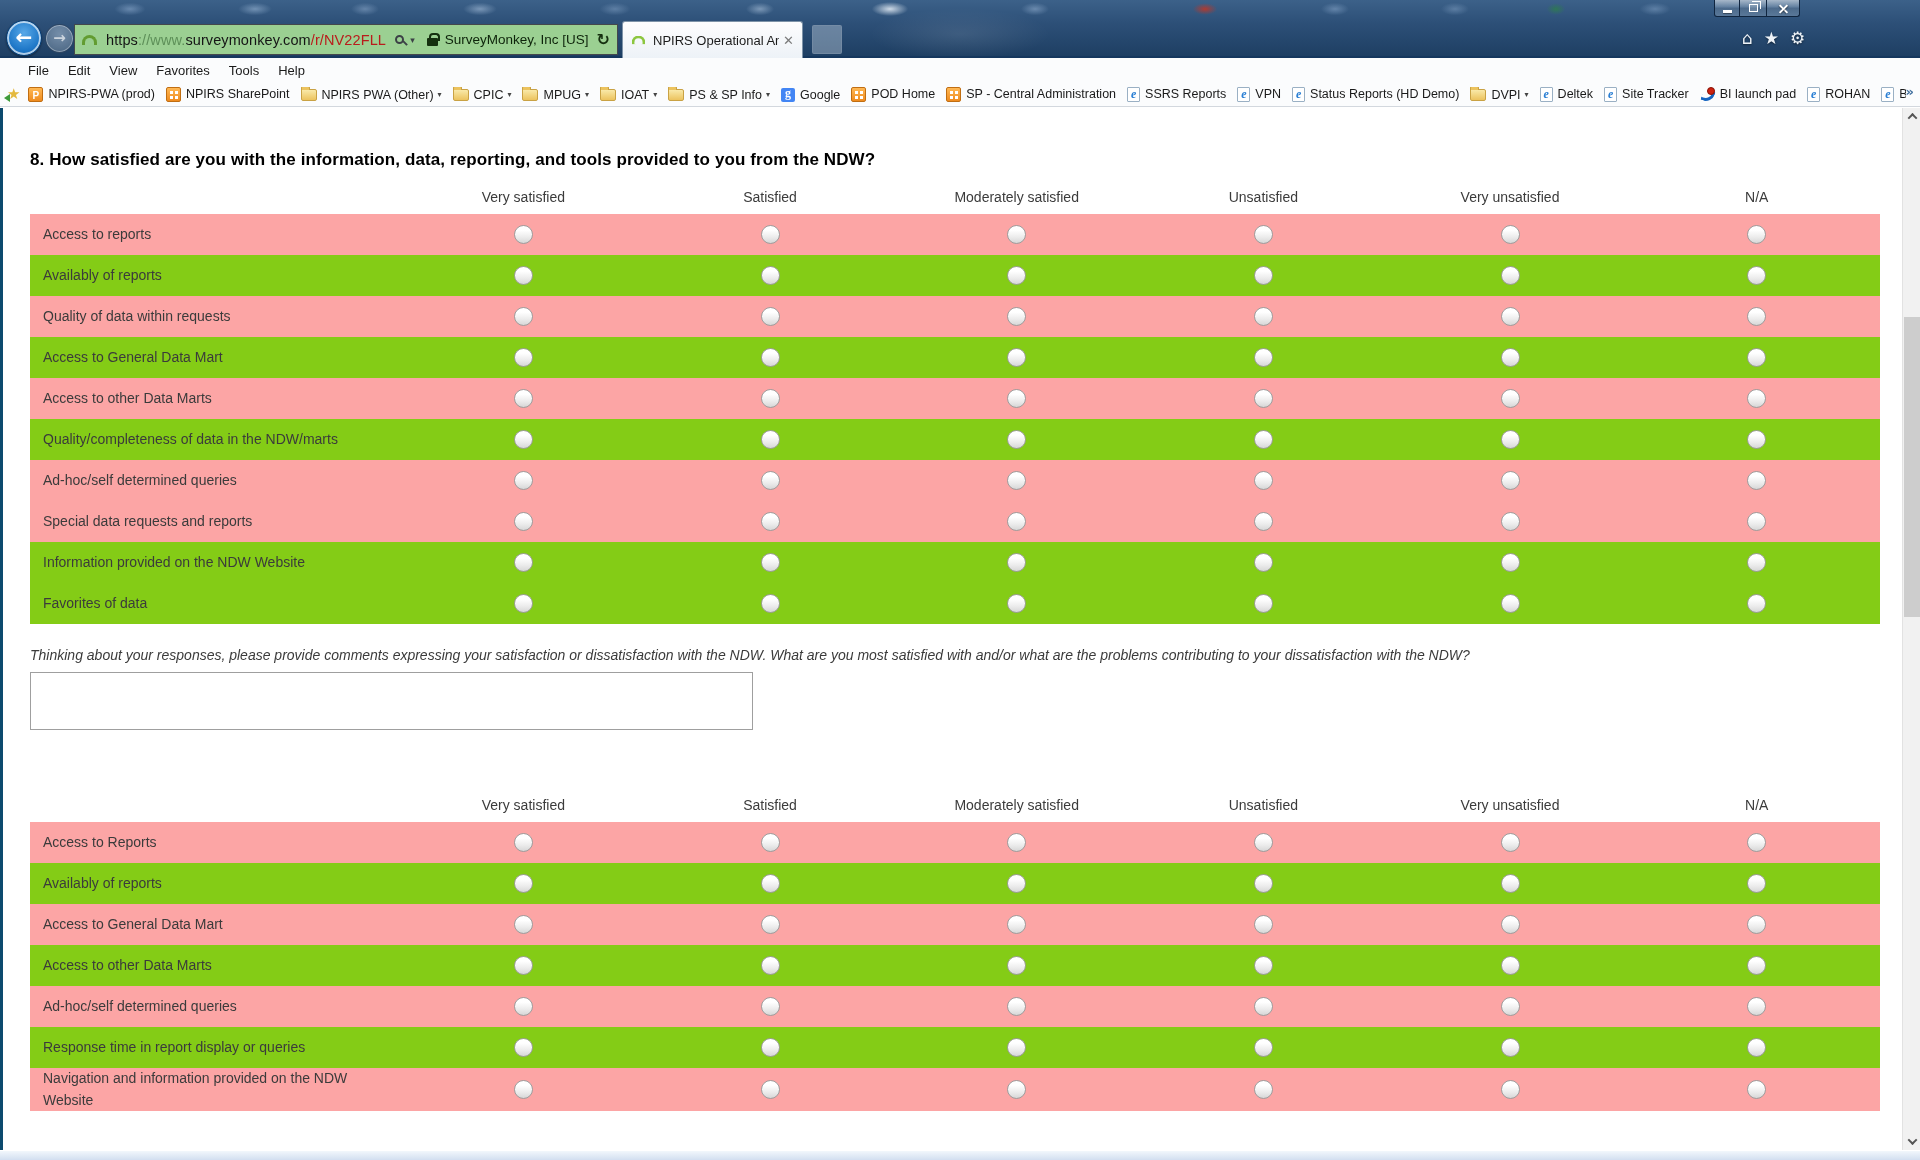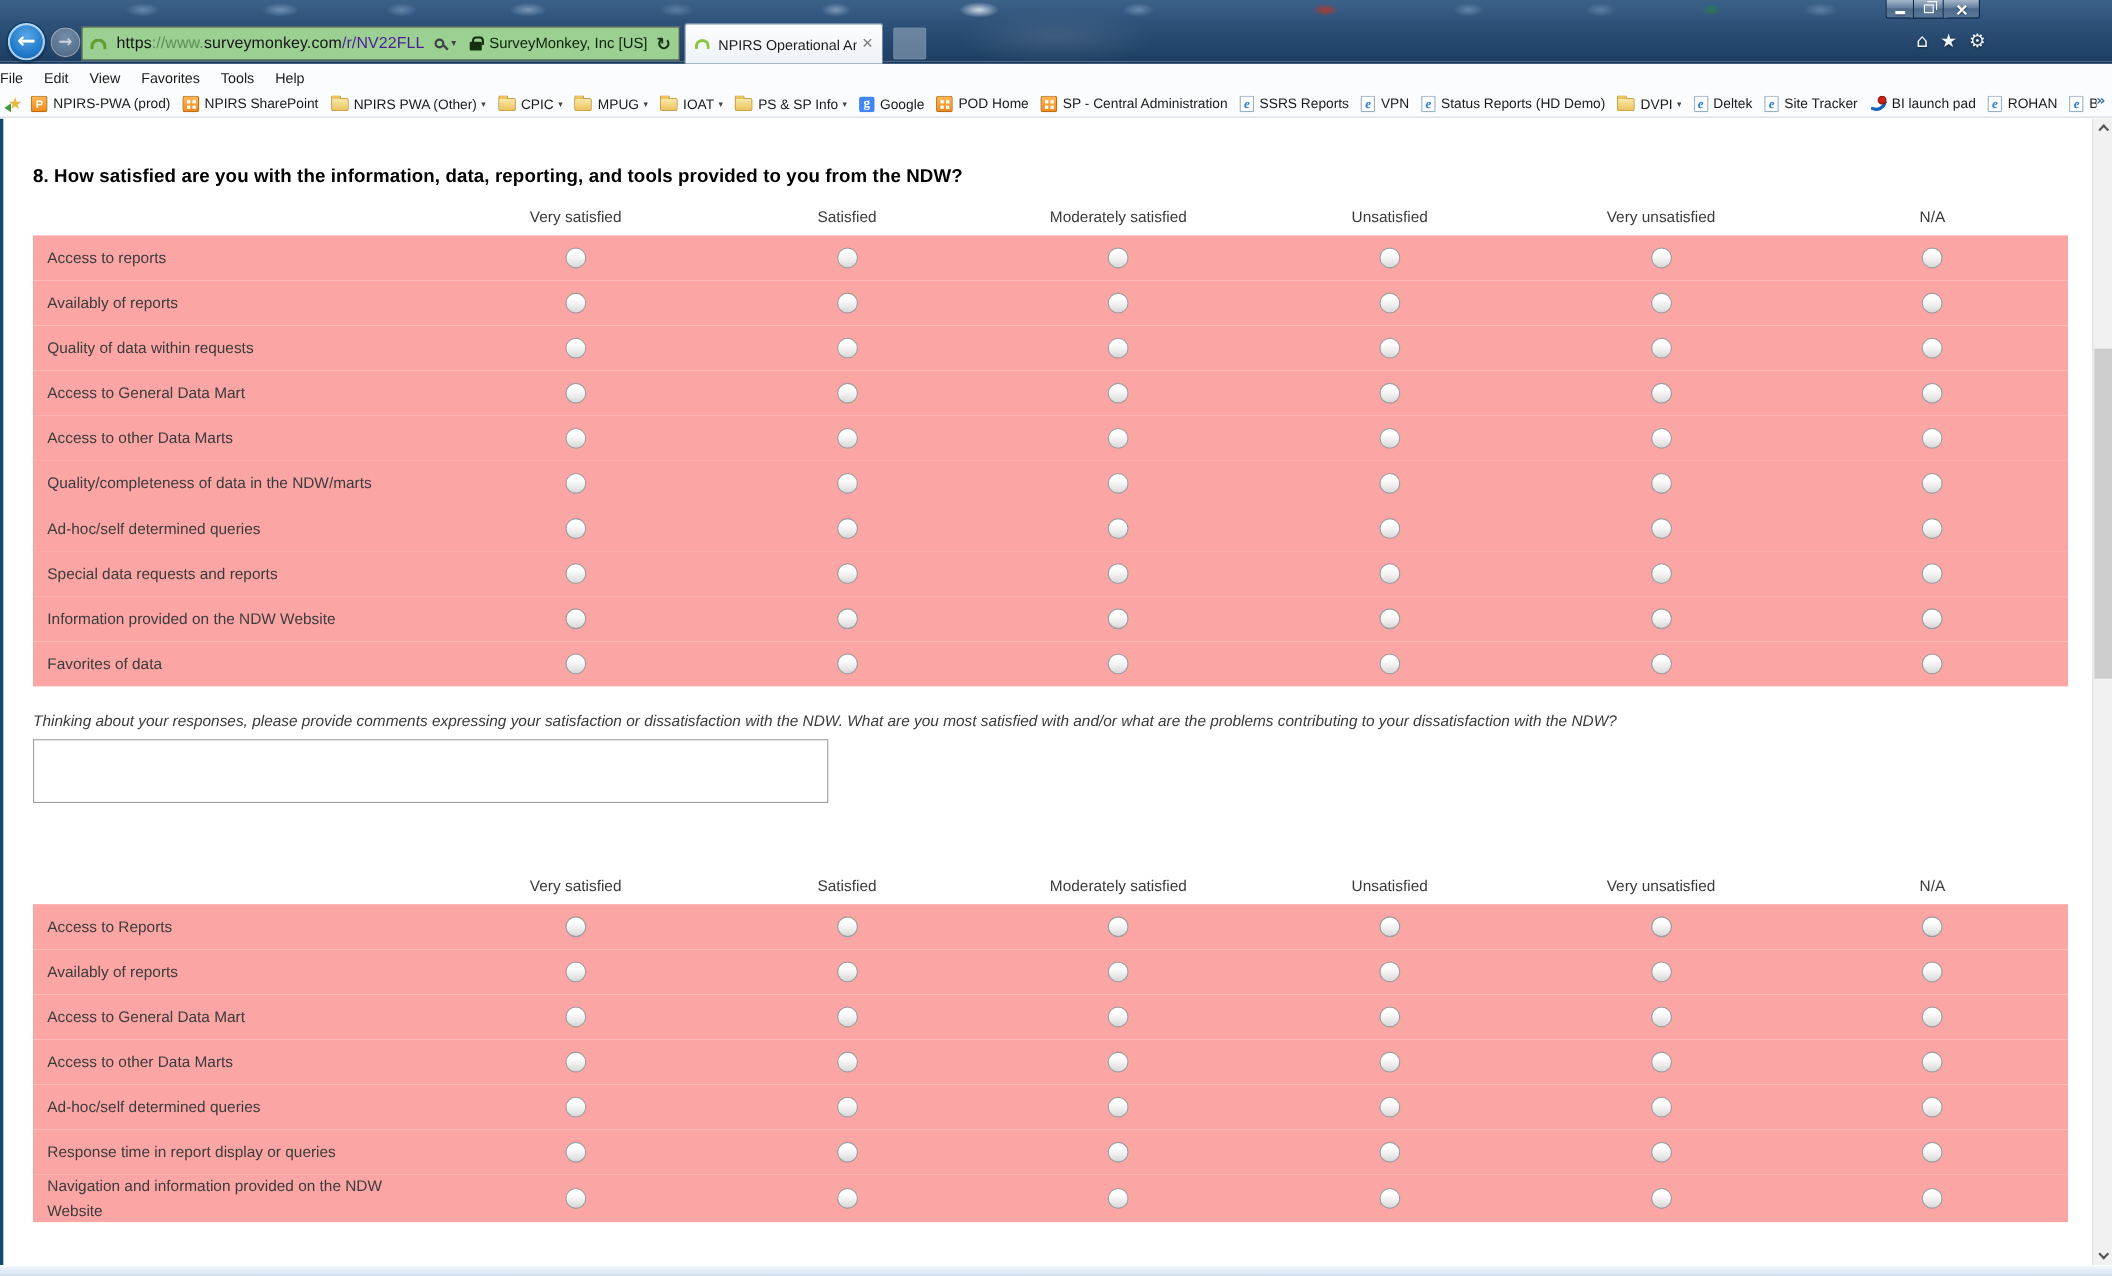--- a/index.html
+++ b/index.html
@@ -54,21 +54,21 @@
     background:radial-gradient(circle at 50% 35%, rgba(180,198,215,.55), rgba(110,132,155,.5));
     border:1px solid rgba(20,45,75,.65); box-shadow:inset 0 0 0 1px rgba(255,255,255,.35);
     color:rgba(255,255,255,.65); font:bold 15px/27px "DejaVu Sans",sans-serif; text-align:center; }
 
   .addr-bar { position:absolute; left:74px; top:24px; width:544px; height:31px;
     background:#9bd092; border:1px solid #44484c; display:flex; align-items:center; padding:0 7px; }
   .sm-arch { width:15px; height:10px; border:3px solid #629c31; border-bottom:none; border-radius:8px 8px 0 0; flex:none; }
   .url-text { margin-left:9px; font-size:14.5px; white-space:nowrap; letter-spacing:.1px; }
   .u-dark { color:#151515; }
   .u-dim  { color:#5d8f58; }
-  .u-lite { color:#4c1d95; }
+  .u-lite { color:#b91c1c; }
   .addr-spacer { flex:1; }
   .search-glass { position:relative; width:9px; height:9px; border:2px solid #3c4146; border-radius:50%; flex:none; }
   .search-glass::after { content:""; position:absolute; right:-4px; bottom:-4px; width:2px; height:6px;
     background:#3c4146; transform:rotate(-45deg); }
   .search-caret { color:#3c4146; font-size:9px; margin:0 12px 0 6px; }
   .lock { position:relative; width:11px; height:8px; background:#15300f; border-radius:1px; margin-top:4px; flex:none; }
   .lock::before { content:""; position:absolute; top:-5px; left:2px; width:7px; height:6px;
     border:2px solid #15300f; border-bottom:none; border-radius:4px 4px 0 0; }
   .cert-name { margin:0 8px 0 7px; font-size:13.5px; color:#0d230a; white-space:nowrap; }
   .refresh { color:#15300f; font:bold 16px/16px "DejaVu Sans",sans-serif; }
@@ -80,21 +80,21 @@
   .tab .sm-arch { border-color:#8cc63f; transform:scale(.9); }
   .tab-title { flex:1; margin-left:7px; font-size:13px; color:#1c1c1c; white-space:nowrap; overflow:hidden; }
   .tab-close { color:#7a7a7a; font:13px/13px "DejaVu Sans",sans-serif; margin-left:4px; }
   .newtab { position:absolute; left:812px; top:25px; width:30px; height:29px;
     background:rgba(185,200,216,.45); border:1px solid rgba(125,145,168,.6); border-radius:2px; }
 
   .cmd-icons { position:absolute; left:1742px; top:28px; display:flex; gap:11px; z-index:4; }
   .cmd-icons span { color:#eef3f8; font:17px/20px "DejaVu Sans",sans-serif; text-shadow:0 1px 2px rgba(0,0,0,.5); }
 
   
-  .menu-bar { height:24px; background:#fbfcfd; display:flex; align-items:center; padding-left:0; }
+  .menu-bar { height:24px; background:#fbfcfd; display:flex; align-items:center; padding-left:28px; }
   .menu-item { font-size:13px; color:#1a1a1a; margin-right:19px; }
   .fav-bar { height:25px; background:#fbfcfd; border-bottom:1px solid #d3d8de;
     display:flex; align-items:center; padding-left:7px; overflow:hidden; }
   .fav-star-add { color:#e4b93f; font:15px/15px "DejaVu Sans",sans-serif; position:relative; margin-right:8px; flex:none;}
   .fav-star-add::after { content:""; position:absolute; left:-3px; bottom:0; width:0; height:0;
     border-top:4px solid transparent; border-bottom:4px solid transparent; border-right:6px solid #3f9b3a; }
   .fav-items { display:flex; align-items:flex-end; flex:1; overflow:hidden; }
   .fav-item { display:flex; align-items:center; margin-right:11px; flex:none; }
   .fav-label { font-size:12.5px; color:#1a1a1a; margin-left:5px; white-space:nowrap; }
   .fav-caret { font-size:8px; color:#444; margin-left:4px; }
@@ -125,21 +125,21 @@
 
   
   .content { position:absolute; top:108px; left:0; right:0; bottom:10px; background:#fff;
     border-left:3px solid #0c4a6e; overflow:hidden; }
   .survey { margin-left:27px; width:1850px; color:#3b3b3b; }
   .q-title { margin-top:42px; font-size:17px; font-weight:bold; color:#000; letter-spacing:.1px; }
   .matrix-header { display:flex; margin-top:10px; height:34px; align-items:center; }
   .m-label-cell { flex:none; width:370px; padding-left:13px; padding-right:42px; }
   .m-col { flex:1; display:flex; justify-content:center; align-items:center; }
   .m-col-label { font-size:14px; color:#3b3b3b; }
-  .matrix-row { display:flex; align-items:center; min-height:41px; background:#fca5a5; }
+  .matrix-row { display:flex; align-items:center; min-height:41px; background:#84cc16; }
   .matrix-row.alt { background:#fca5a5; }
   .row-label { font-size:14px; color:#3b3b3b; line-height:1.55; }
   .radio { width:19px; height:19px; border-radius:50%; border:1px solid #9d9d9d;
     background:linear-gradient(180deg,#ffffff 25%,#ececec 65%,#d7d7d7);
     box-shadow:inset 0 1px 1px rgba(255,255,255,.9); }
   .comment-prompt { margin-top:23px; font-size:14px; color:#3b3b3b;font-style:italic; }
   .comment-box { display:block; margin-top:9px; width:723px; height:58px;
     border:1px solid #9f9f9f; resize:none; font:13px "Liberation Sans",sans-serif; padding:4px; outline:none; }
   .q9-gap { height:48px; }
 

